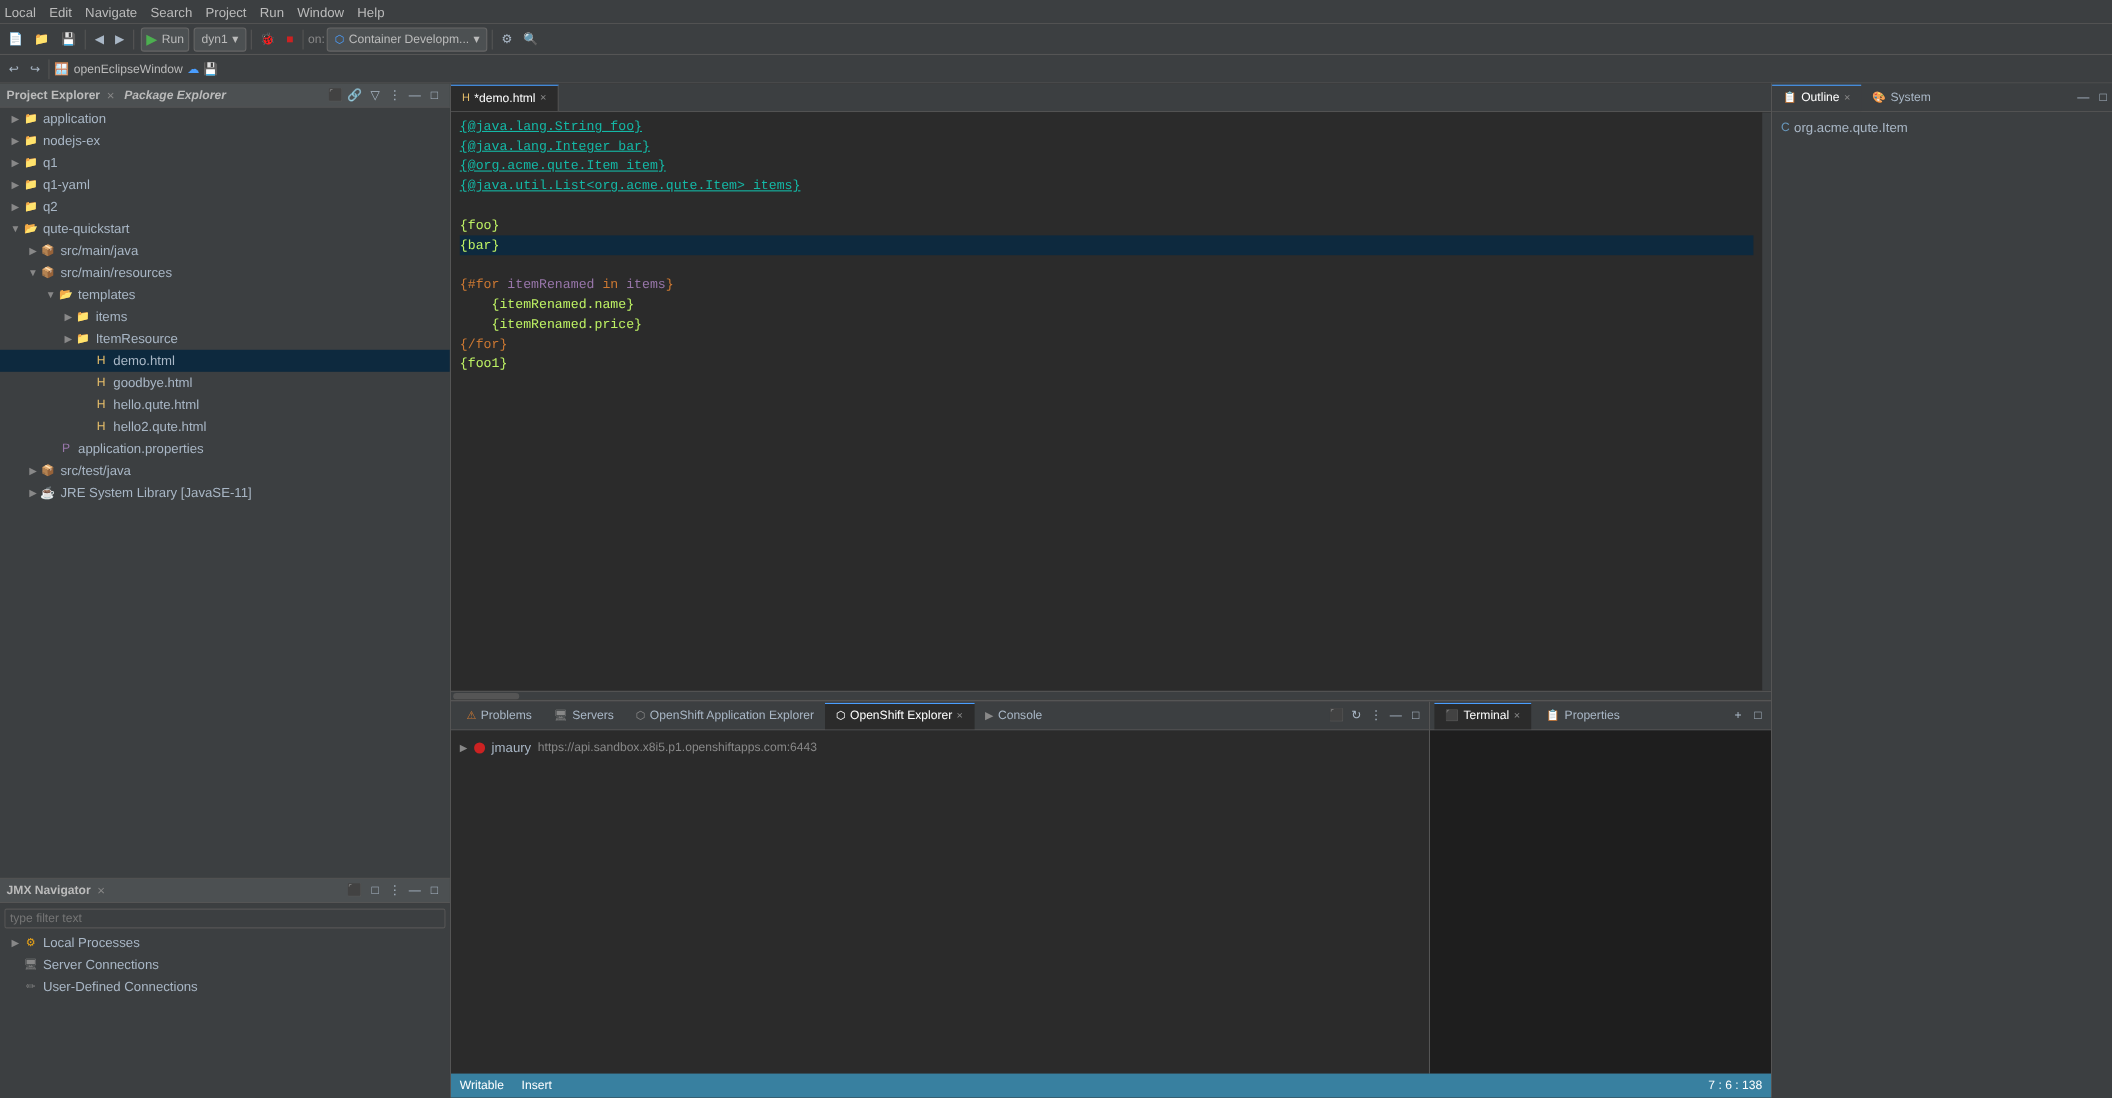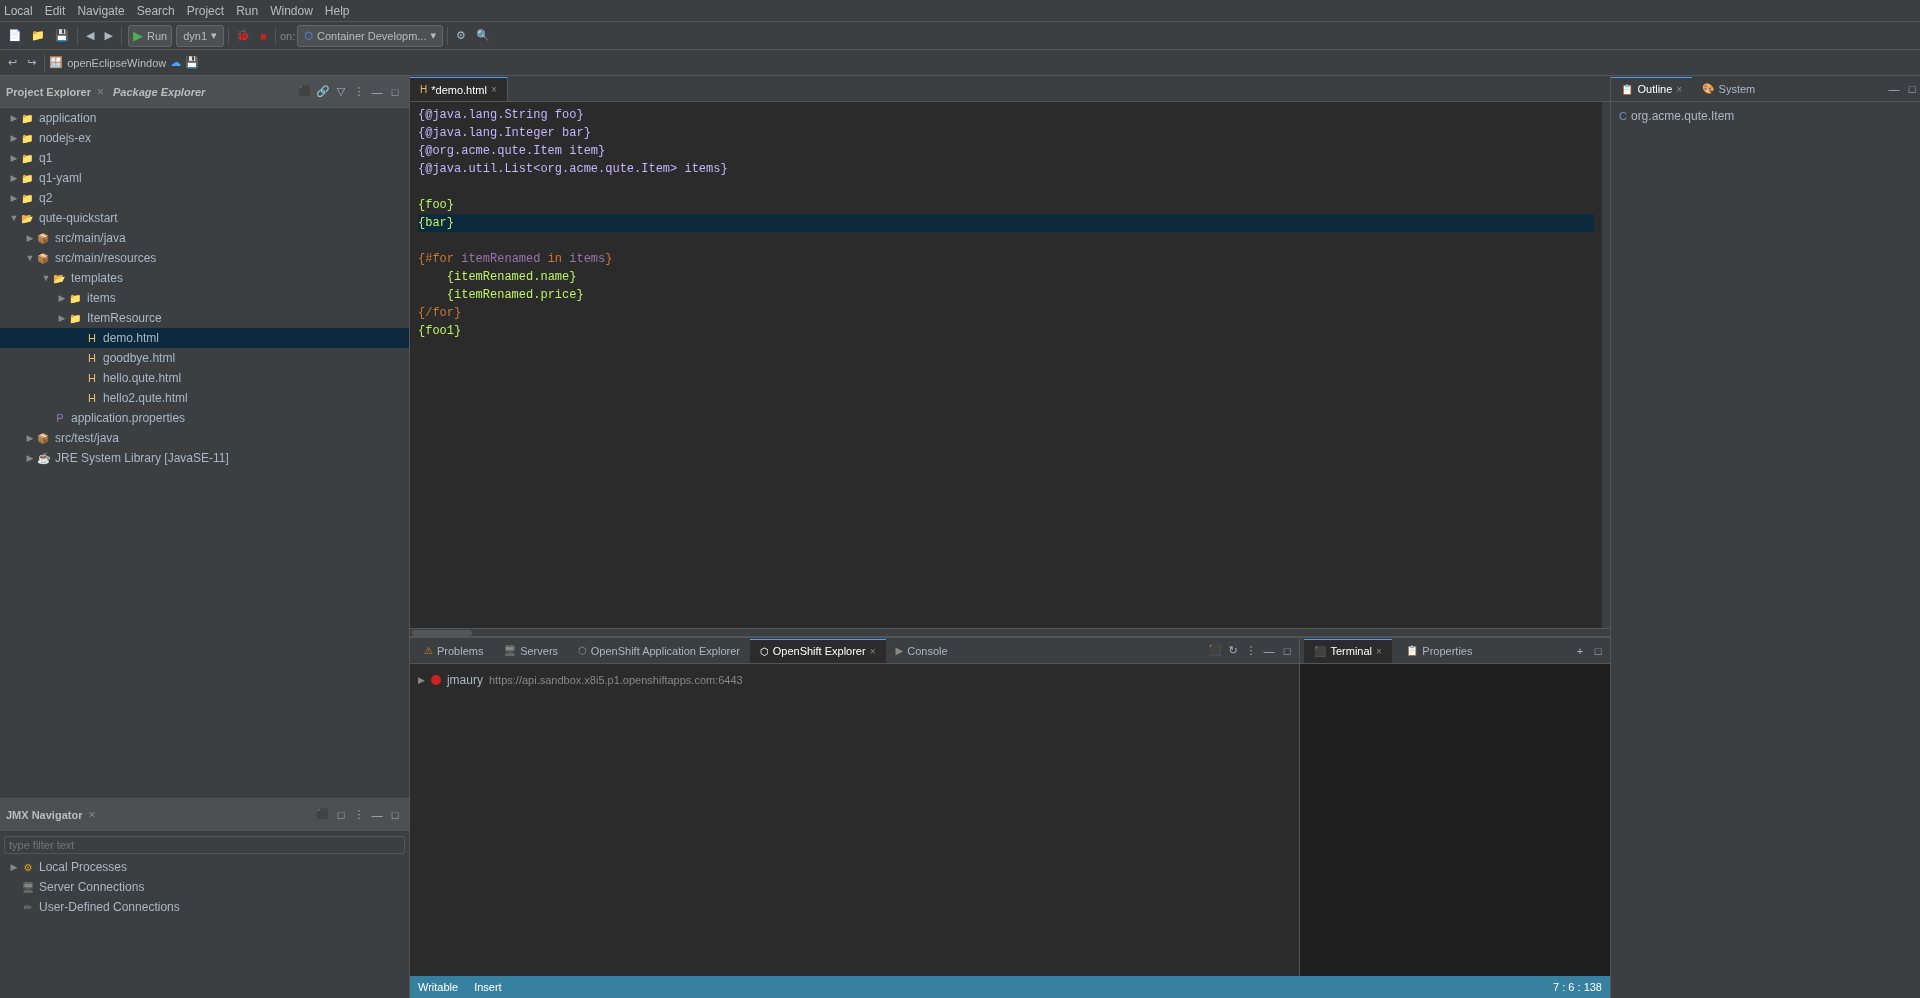--- a/index.html
+++ b/index.html
@@ -117,21 +117,21 @@
     
     .panel-section {
       flex: 1;
       display: flex;
       flex-direction: column;
       overflow: hidden;
     }
     .panel-header {
       background: #4c5052;
       border-bottom: 1px solid #555;
-      height: 32px;
+      height: 22px;
       display: flex;
       align-items: center;
       padding: 0 6px;
       gap: 4px;
       justify-content: space-between;
     }
     .panel-header-left {
       display: flex;
       align-items: center;
       gap: 6px;
@@ -277,21 +277,21 @@
       font-size: 12px;
       line-height: 18px;
       overflow: auto;
       white-space: pre;
       color: #a9b7c6;
     }
     .code-content::-webkit-scrollbar { width: 8px; height: 8px; }
     .code-content::-webkit-scrollbar-track { background: #2b2b2b; }
     .code-content::-webkit-scrollbar-thumb { background: #555; }
 
-    .kw-annotation { color: #c4b5fd; }
+    .kw-annotation { color: #14b8a6; text-decoration: underline; }
     .kw-template { color: #cc7832; }
     .kw-var { color: #9876aa; }
     .kw-expr { color: #bef264; }
     .kw-highlight { background: #0d293e; display: block; }
 
     .editor-scrollbar-v {
       width: 8px;
       background: #3c3f41;
     }
     .bottom-tabs {

